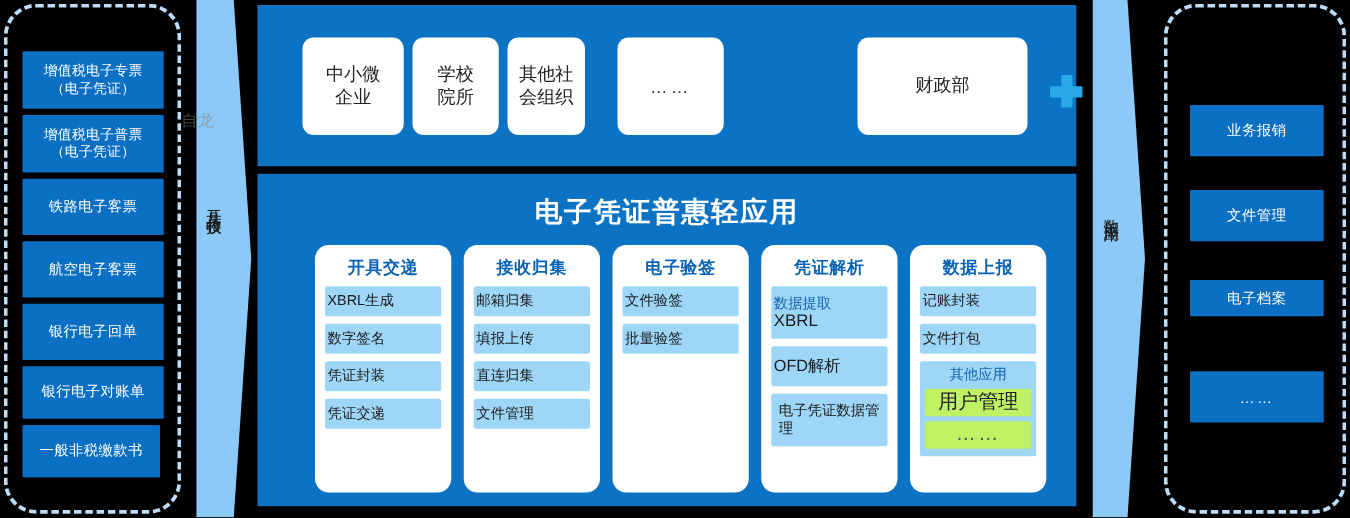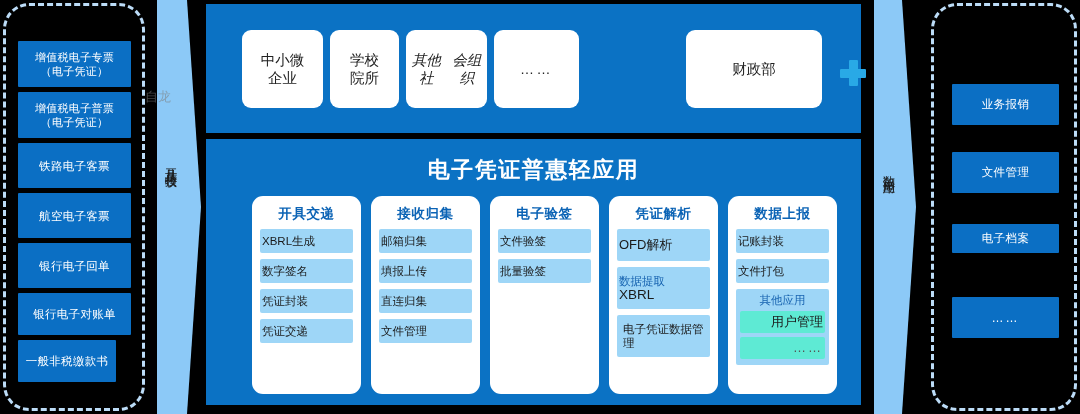--- a/index.html
+++ b/index.html
@@ -126,22 +126,22 @@
   .cap-item .sub-dark{color:#1a1a1a;display:block;font-size:13.5px;}
 
   
   .cap-subgroup{
     background:#9ed6f7;border-radius:2px;padding:4px 4px 2px 4px;margin-bottom:6px;
   }
   .cap-subgroup .sub-title{
     text-align:center;color:#1763b0;font-size:11.5px;line-height:14px;margin-bottom:4px;
   }
   .cap-subgroup .sub-item{
-    background:#5eead4;color:#1a1a1a;font-size:13px;line-height:14px;
-    text-align:right;padding:4px 2px;border-radius:2px;margin-bottom:4px;
+    background:#bef264;color:#1a1a1a;font-size:16px;line-height:14px;
+    text-align:center;padding:4px 2px;border-radius:2px;margin-bottom:4px;
   }
   .cap-subgroup .sub-item.dots{letter-spacing:2px;color:#555;}
 </style>
 </head>
 <body>
 
 <div id="left-panel" class="dashed-panel"></div>
 
 <div class="src-chip two-line ctr" style="left:18px;top:41px;width:113px;height:46px;flex-direction:column;">
   <span>增值税电子专票</span>
@@ -154,21 +154,21 @@
 </div>
 
 <div class="src-chip ctr" style="left:18px;top:143px;width:113px;height:45px;">铁路电子客票</div>
 
 <div class="src-chip ctr" style="left:18px;top:193px;width:113px;height:45px;">航空电子客票</div>
 
 <div class="src-chip ctr" style="left:18px;top:243px;width:113px;height:45px;">银行电子回单</div>
 
 <div class="src-chip ctr" style="left:18px;top:293px;width:113px;height:42px;">银行电子对账单</div>
 
-<div class="src-chip ctr" style="left:18px;top:340px;width:98px;height:42px;">一般非税缴款书</div>
+<div class="src-chip ctr" style="left:18px;top:340px;width:110px;height:42px;">一般非税缴款书</div>
 
 <div class="arrow-band" style="left:157px;top:0px;width:46px;height:414px;">
   <svg width="46" height="414" viewBox="0 0 46 414" xmlns="http://www.w3.org/2000/svg">
     <polygon points="0,0 30,0 44,207 30,414 0,414" fill="#8cc9f7"></polygon>
   </svg>
 </div>
 <div class="arrow-label vertical-text" style="left:163px;top:158px;">开具与接收</div>
 <div class="watermark" style="left:145px;top:88px;">自龙</div>
 
 <div id="org-band">
@@ -176,21 +176,21 @@
   <div class="org-box ctr" style="left:36px;top:26px;width:81px;height:78px;flex-direction:column;">
     <span>中小微</span>
     <span>企业</span>
   </div>
 
   <div class="org-box ctr" style="left:124px;top:26px;width:69px;height:78px;flex-direction:column;">
     <span>学校</span>
     <span>院所</span>
   </div>
 
-  <div class="org-box ctr" style="left:200px;top:26px;width:81px;height:78px;flex-direction:row;font-style:italic;">
+  <div class="org-box ctr" style="left:200px;top:26px;width:62px;height:78px;flex-direction:column;">
     <span>其他社</span>
     <span>会组织</span>
   </div>
 
   <div class="org-box dots ctr" style="left:288px;top:26px;width:85px;height:78px;">……</div>
 
   <div id="plus-icon">
     <div class="h"></div>
       <div class="v"></div>
   </div>
@@ -219,25 +219,25 @@
   </div>
 
   <div class="cap-col" style="left:284px;">
     <div class="cap-title">电子验签</div>
     <div class="cap-item">文件验签</div>
     <div class="cap-item">批量验签</div>
   </div>
 
   <div class="cap-col" style="left:403px;">
     <div class="cap-title">凭证解析</div>
-    <div class="cap-item tall" style="padding:9px 2px;font-size:13px;">OFD解析</div>
     <div class="cap-item tall" style="padding:7px 2px;">
       <span class="sub-blue">数据提取</span>
       <span class="sub-dark">XBRL</span>
     </div>
+    <div class="cap-item tall" style="padding:9px 2px;font-size:13px;">OFD解析</div>
     <div class="cap-item tall" style="padding:7px 6px;">电子凭证数据管理</div>
   </div>
 
   <div class="cap-col" style="left:522px;">
     <div class="cap-title">数据上报</div>
     <div class="cap-item">记账封装</div>
     <div class="cap-item">文件打包</div>
     <div class="cap-subgroup">
       <div class="sub-title">其他应用</div>
       <div class="sub-item">用户管理</div>

